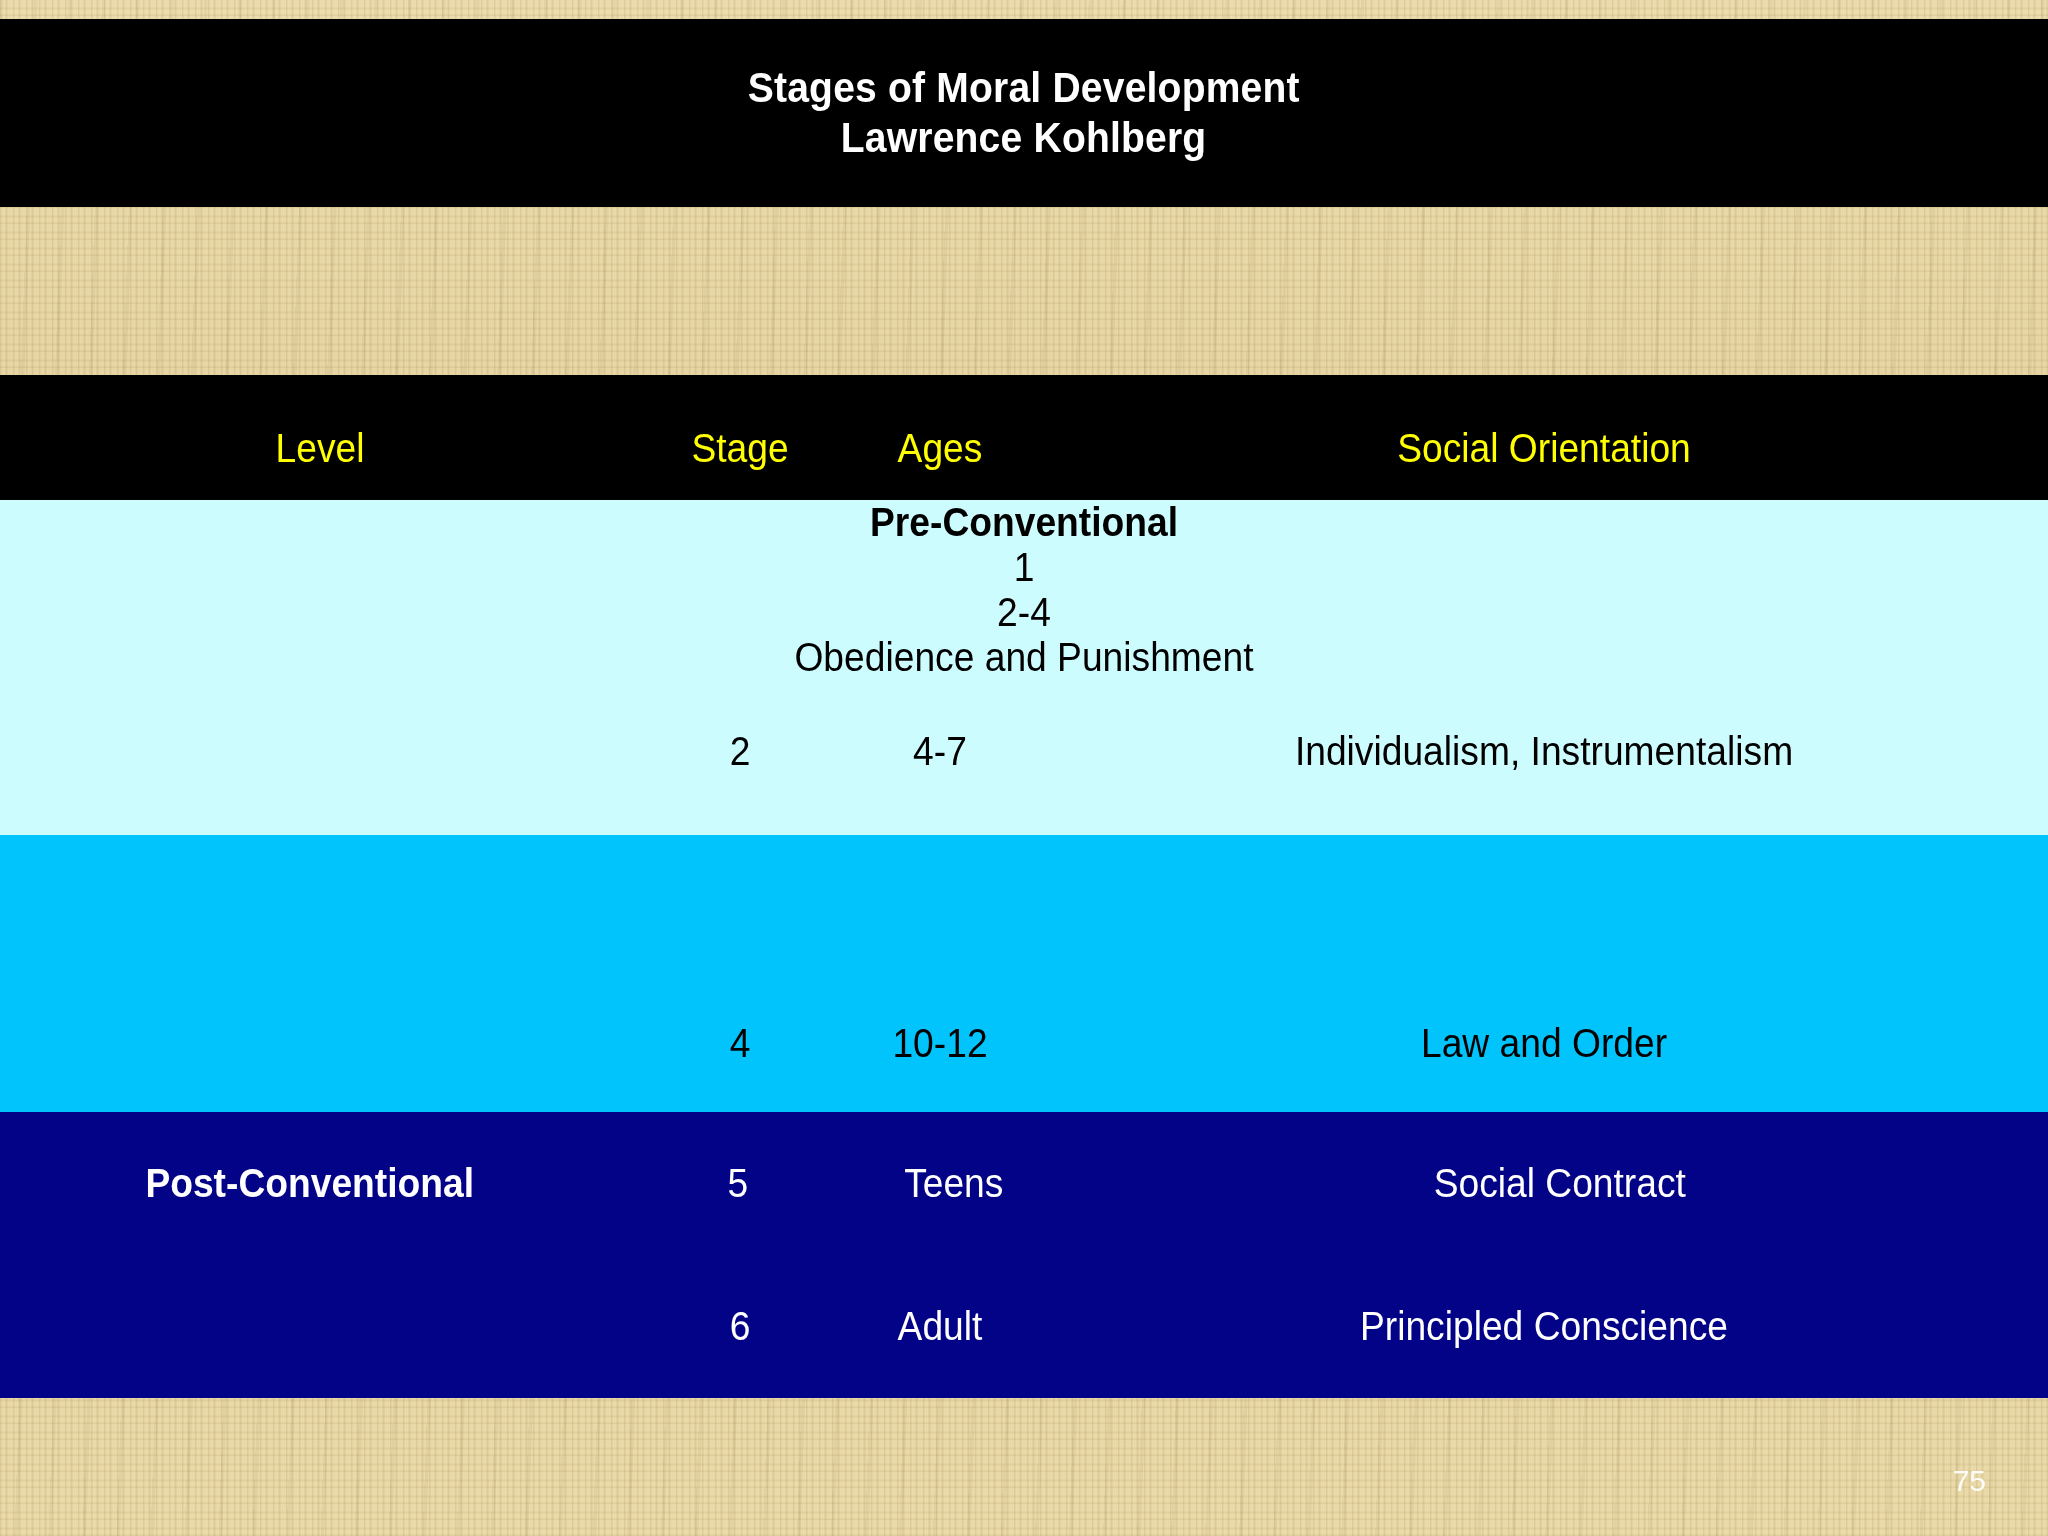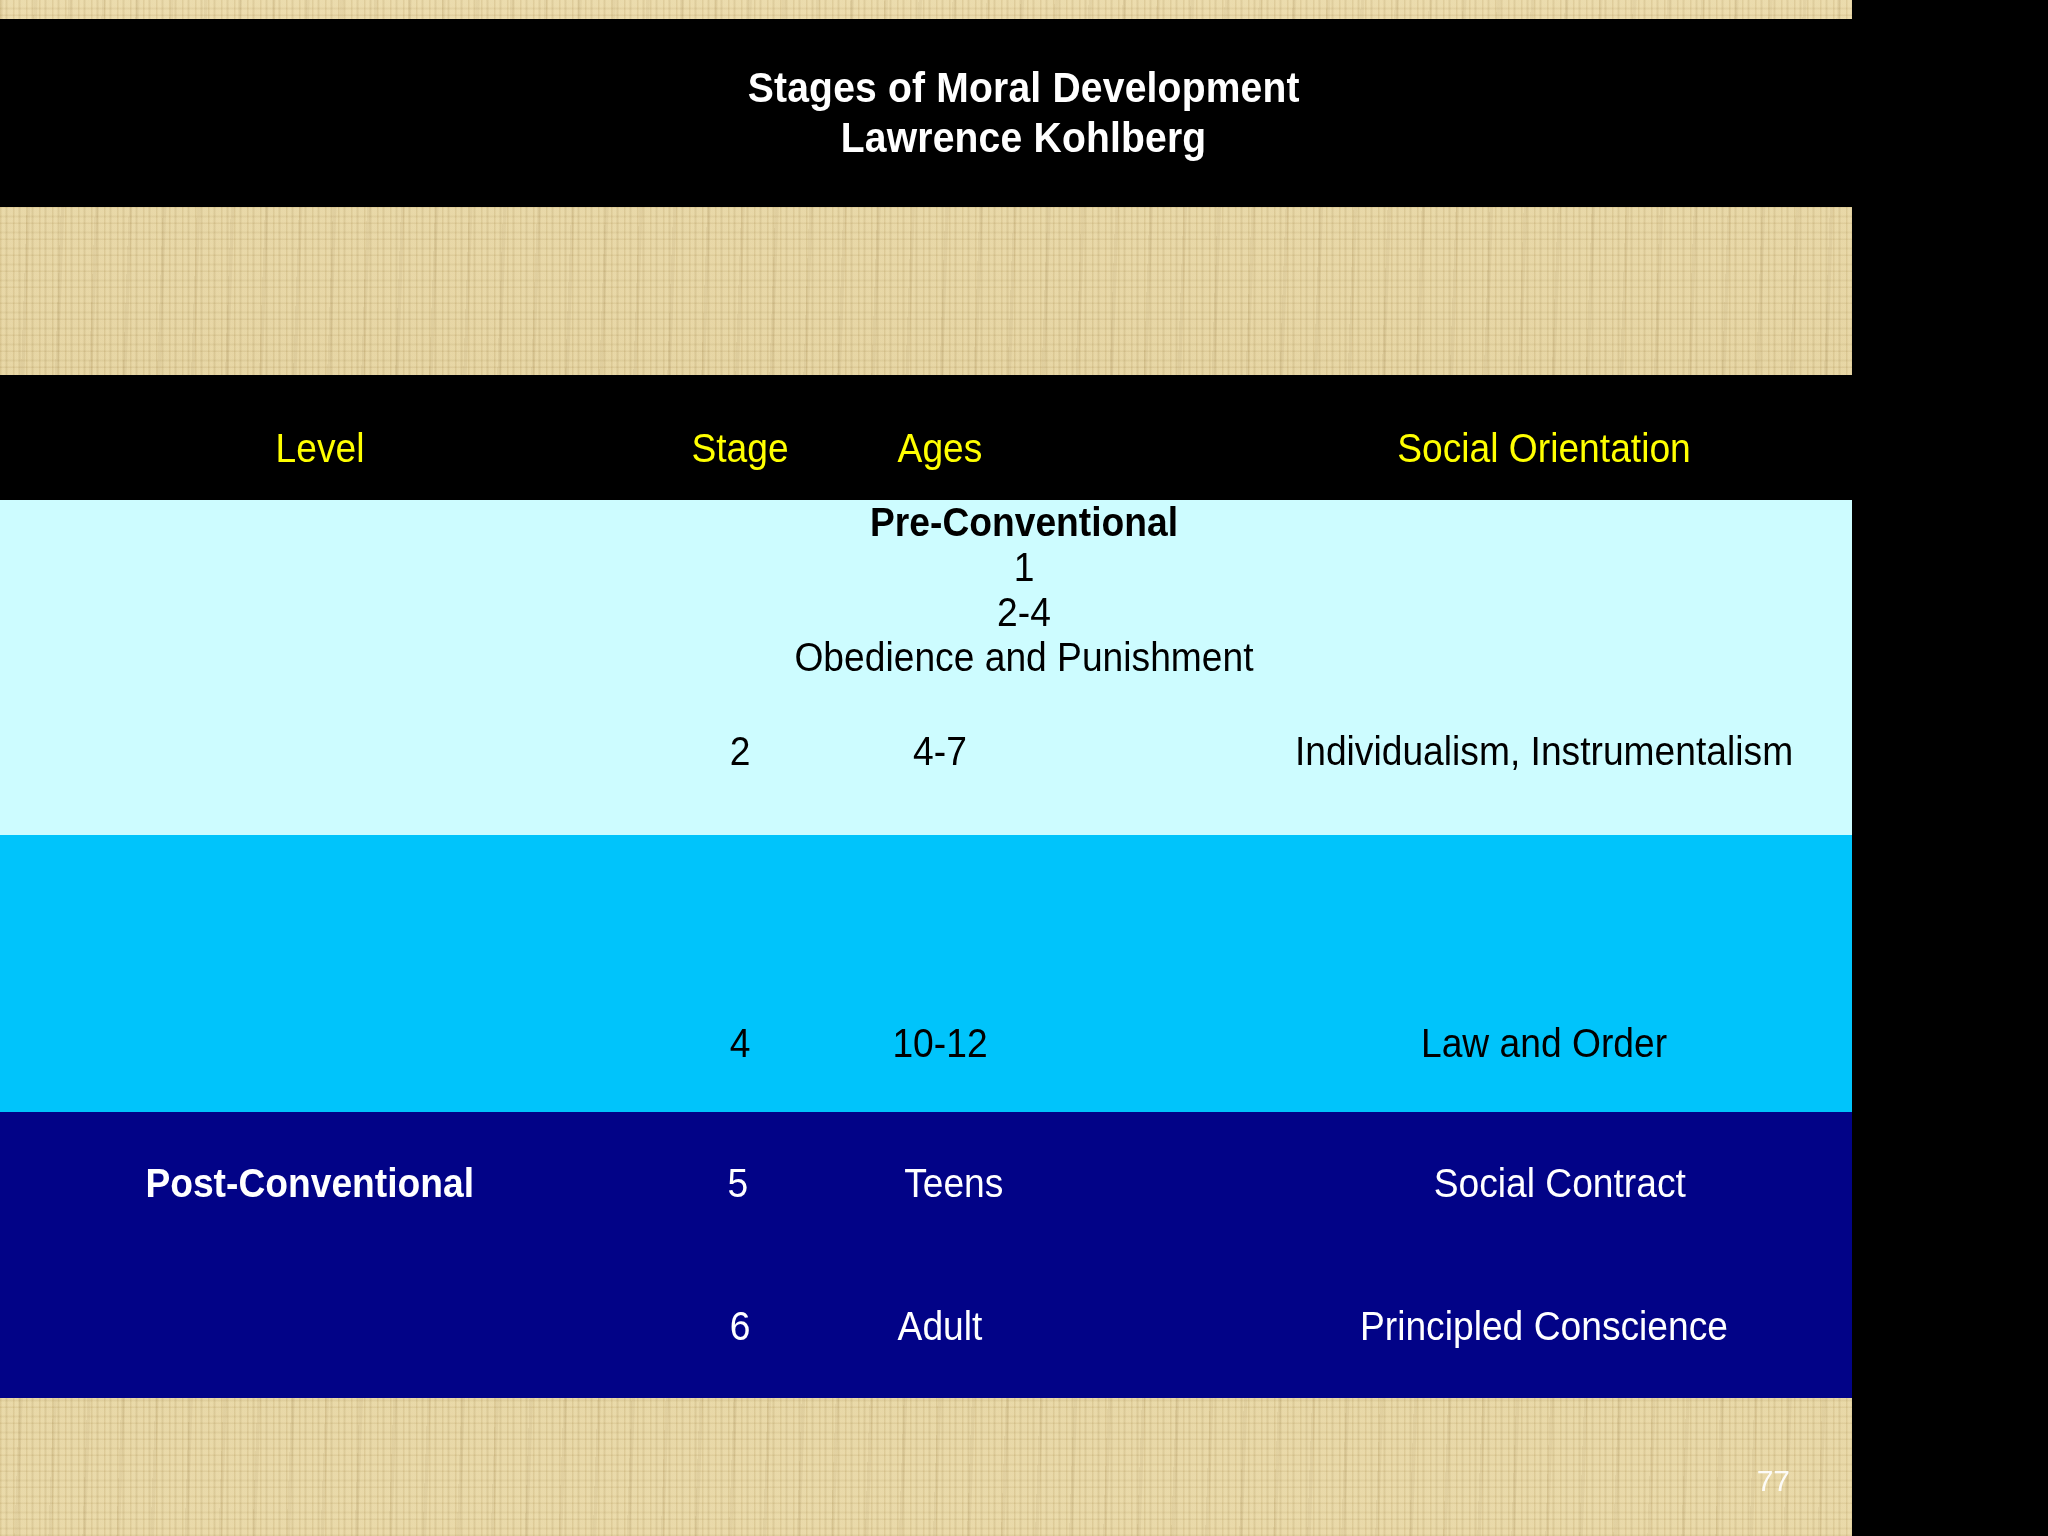--- a/index.html
+++ b/index.html
@@ -9,21 +9,21 @@
   }
   body {
     width: 2048px;
     height: 1536px;
     overflow: hidden;
     font-family: "Liberation Sans", sans-serif;
   }
 
   .slide {
     position: relative;
-    width: 1852px;
+    width: 2048px;
     height: 1536px;
     overflow: hidden;
     
     background-color: #e2cd97;
     background-image:
       repeating-linear-gradient(90deg,
         rgba(150,120,60,0.13) 0px,
         rgba(150,120,60,0.13) 1px,
         rgba(255,245,210,0.10) 2px,
         rgba(255,245,210,0.10) 5px,
@@ -219,15 +219,15 @@
 
     <div class="trow row-6">
       <div class="cell c-level level-name"></div>
       <div class="cell c-stage">6</div>
       <div class="cell c-ages">Adult</div>
       <div class="cell c-social">Principled Conscience</div>
     </div>
 
   </div>
 
-  <div class="page-number">77</div>
+  <div class="page-number">75</div>
 
 </div>
 
 </body></html>

